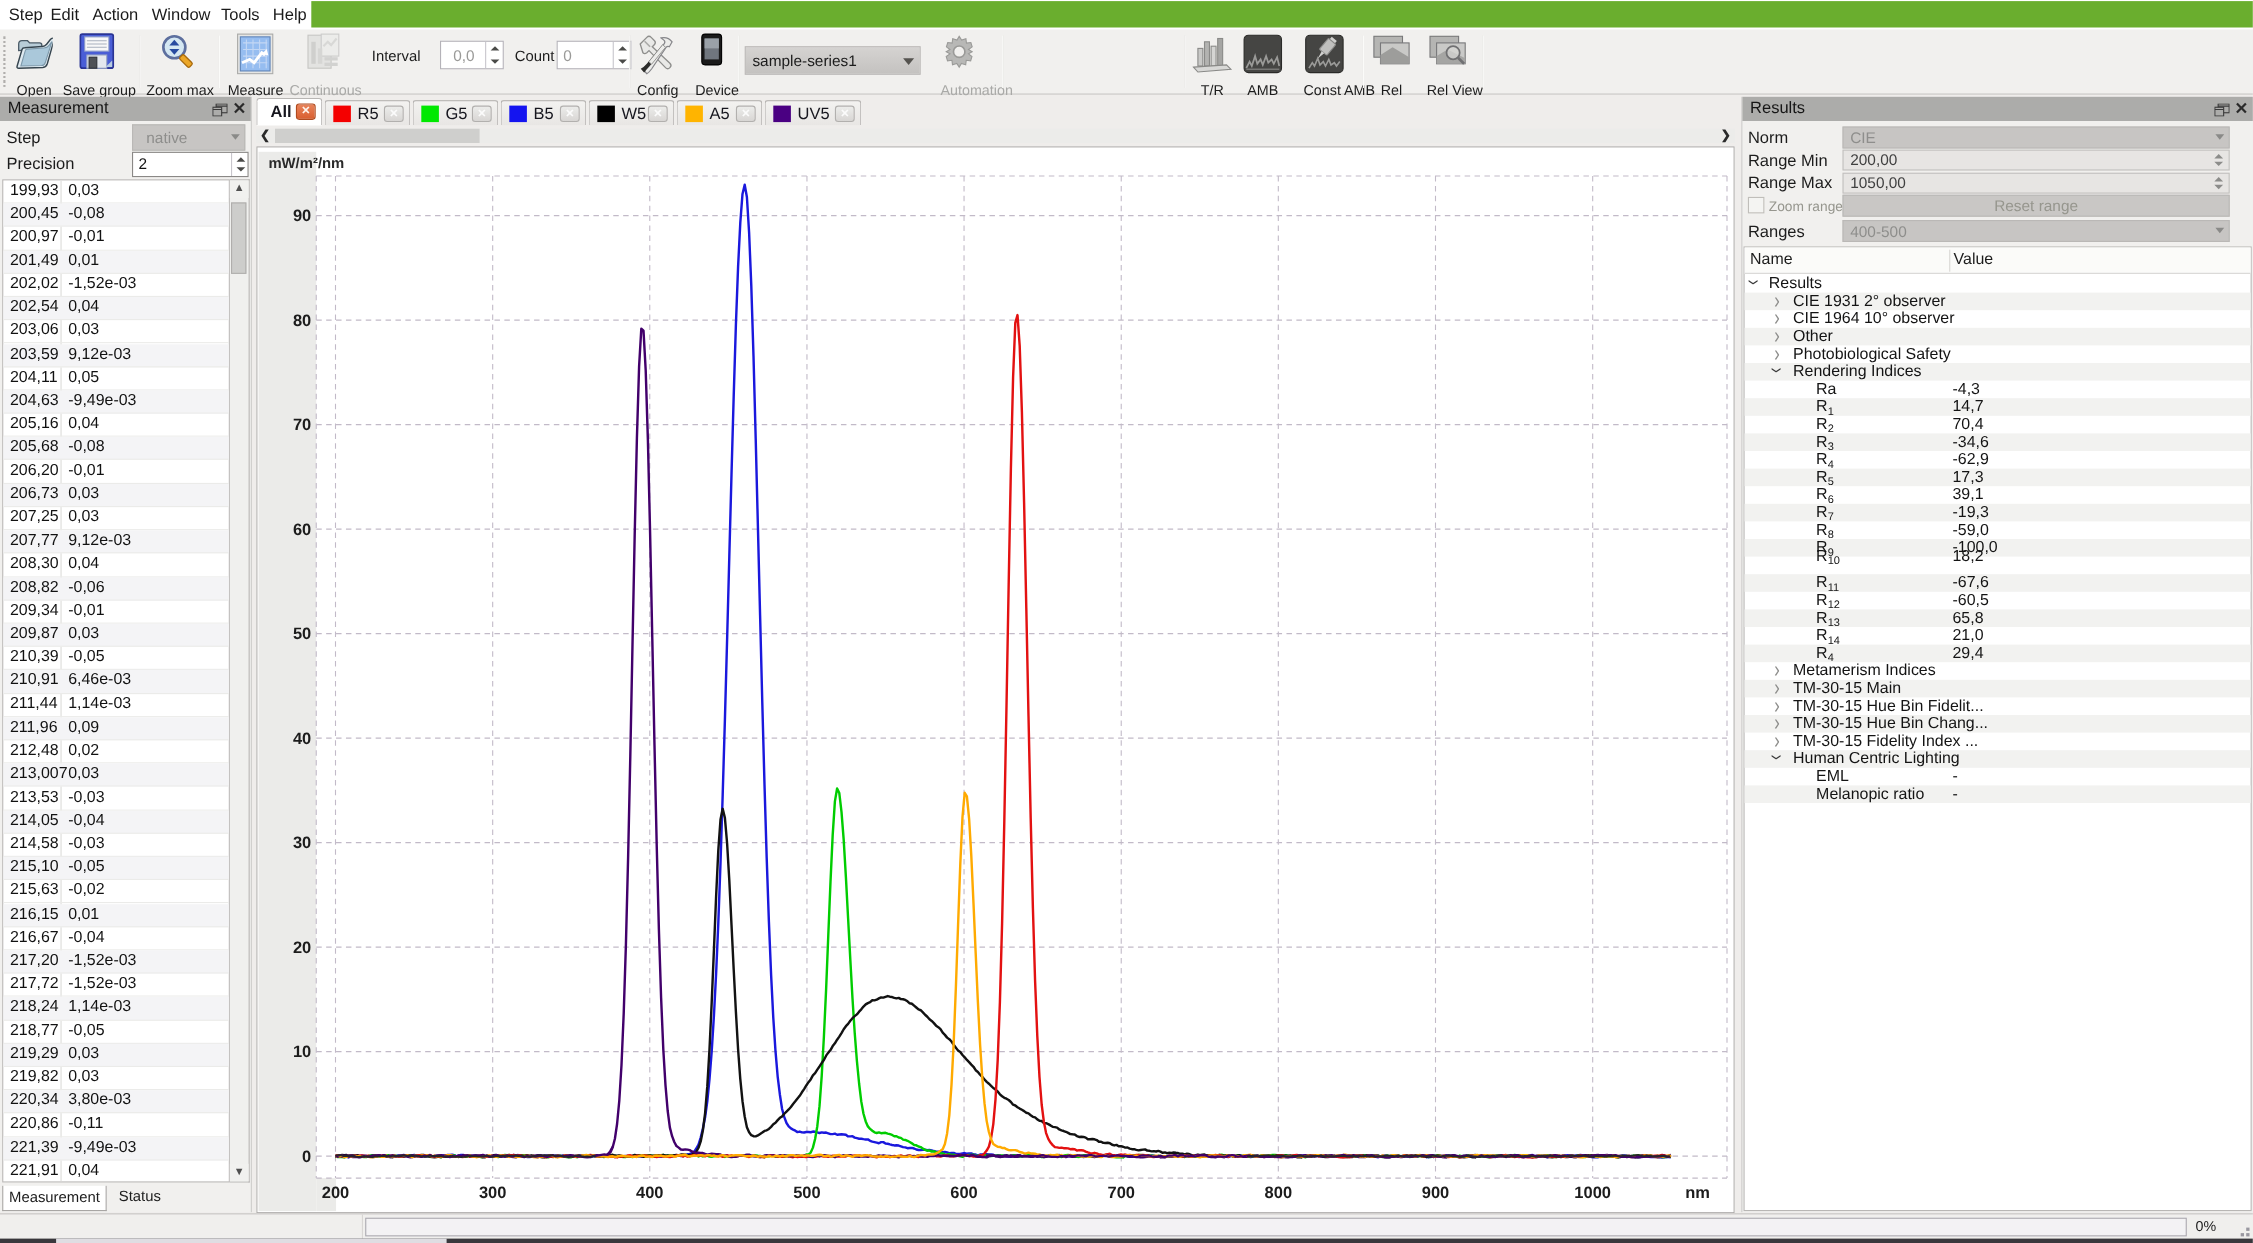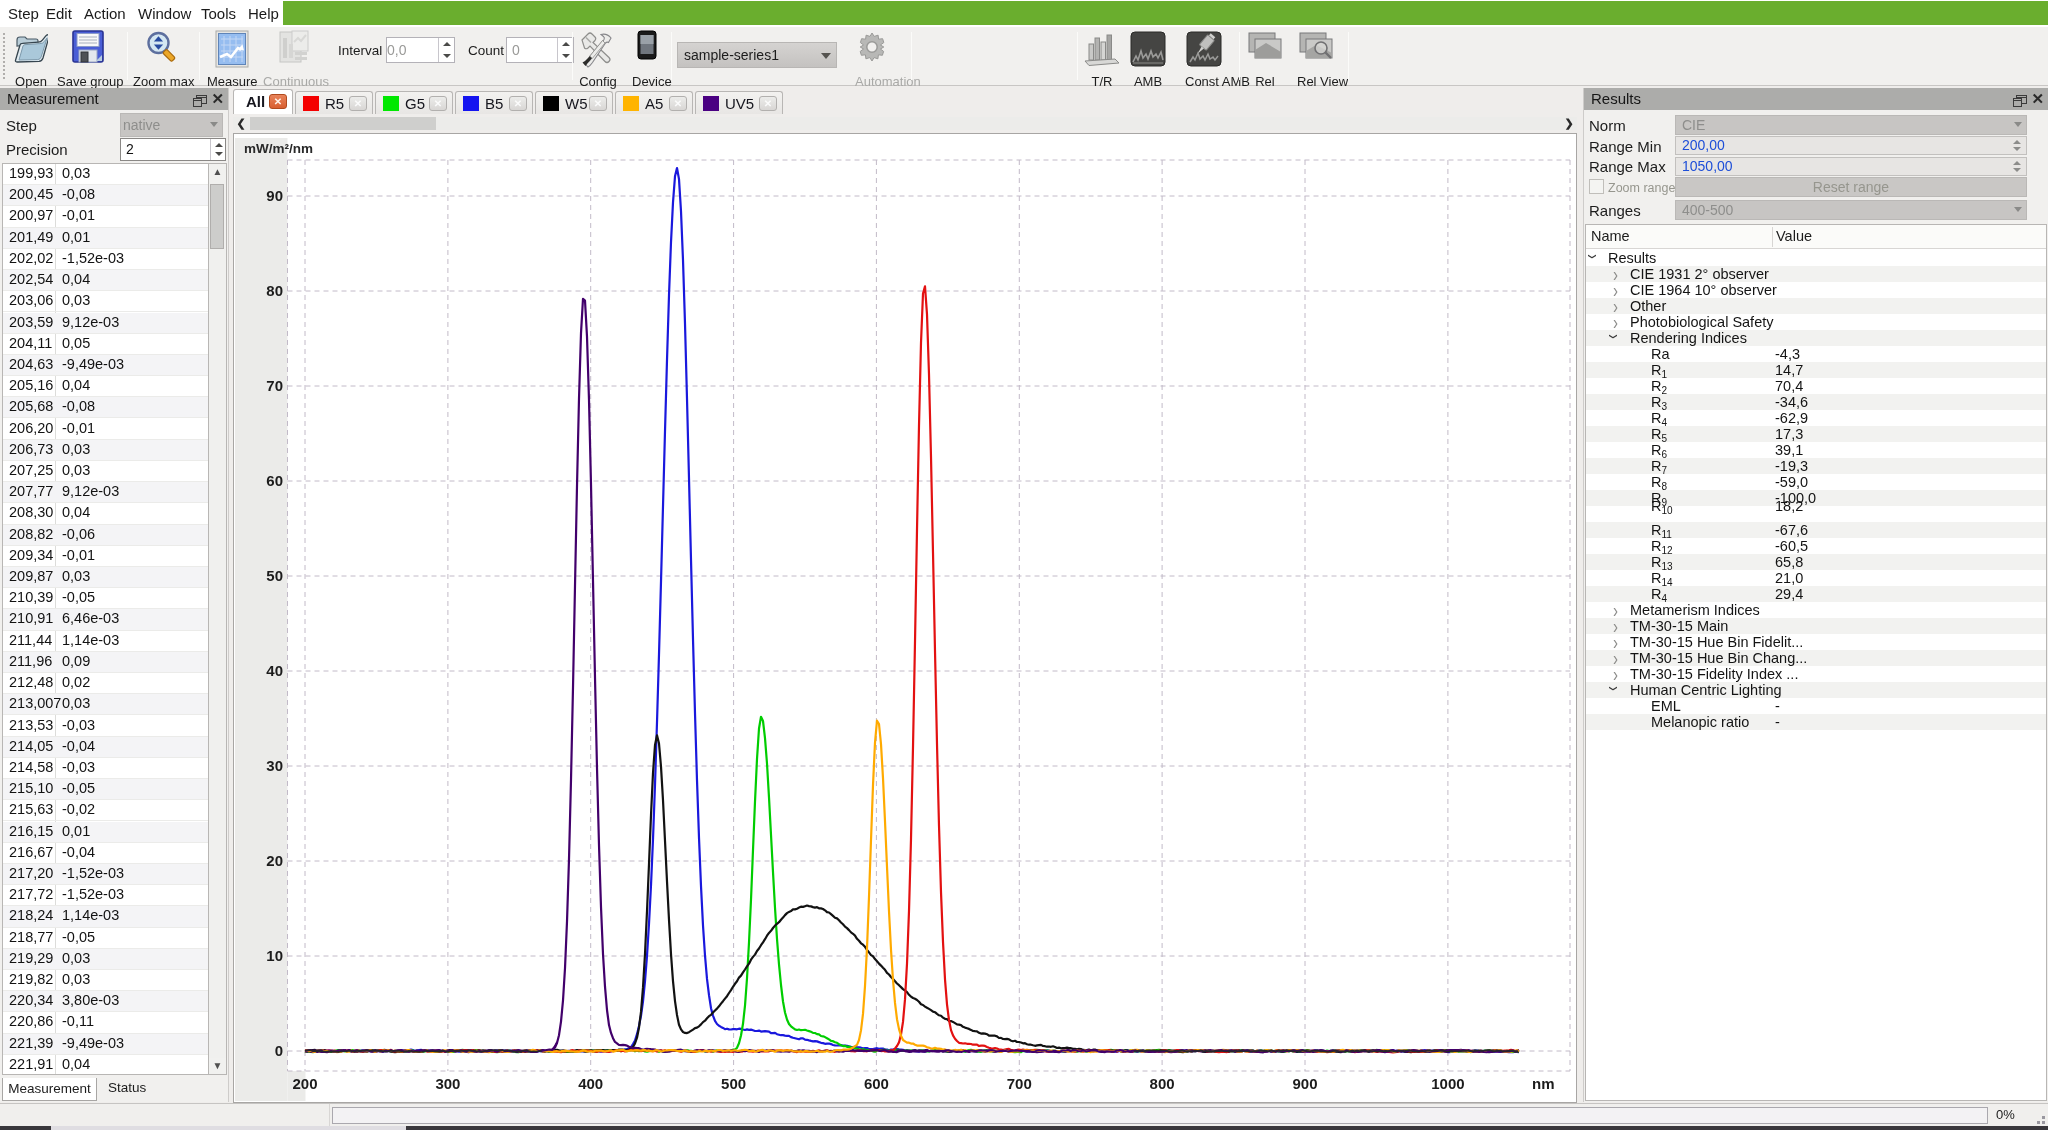--- a/index.html
+++ b/index.html
@@ -52,21 +52,21 @@
 #hscroll { position:absolute; left:233px; top:117px; width:1344px; height:13px; background:#ececea; }
 #hscroll .lar,#hscroll .rar { position:absolute; top:0; width:14px; height:13px; color:#2a2a2a; font-size:11px; text-align:center; line-height:13px; font-weight:bold; }
 #hscroll .lar { left:1px; }
 #hscroll .rar { right:1px; }
 #hthumb { position:absolute; left:17px; top:0px; width:186px; height:13px; background:#cfcfcd; }
 #chartbox { position:absolute; left:233px; top:133px; }
 .axl { font:bold 15px "Liberation Sans"; fill:#1c1c1c; }
 .axt { font:bold 13.5px "Liberation Sans"; fill:#2a2a2a; }
 
 #rpanel { left:1583px; top:88px; width:465px; height:1014px; border-left:1px solid #ceccca; }
-.dis-spin { position:absolute; background:#e7e5e3; border:1px solid #c2c0be; color:#1d4ed8; font-size:14px; }
+.dis-spin { position:absolute; background:#e7e5e3; border:1px solid #c2c0be; color:#404040; font-size:14px; }
 .dspin { position:absolute; right:1px; top:1px; bottom:1px; width:15px; }
 .dspin i { position:absolute; left:3px; width:0; height:0; border-left:4.5px solid transparent; border-right:4.5px solid transparent; }
 .dspin .up { top:2px; border-bottom:4.5px solid #8c8c8a; }
 .dspin .dn { bottom:2px; border-top:4.5px solid #8c8c8a; }
 #resetbtn { position:absolute; left:91px; top:89px; width:352px; height:20px; background:#c9c7c5; border:1px solid #bab8b6; color:#96968e; font-size:14px; text-align:center; line-height:19px; }
 #lockbox { position:absolute; left:5px; top:91px; width:15px; height:15px; background:#f4f4f2; border:1px solid #c0beba; }
 #rtree { position:absolute; left:1px; top:136px; width:462px; height:877px; background:#ffffff; border:1px solid #b8b6b4; font-size:14.5px; }
 #rtree .hdr { position:absolute; left:0; top:0; width:100%; height:24px; background:#fbfbf9; border-bottom:1px solid #d8d6d4; color:#1c1c1c; }
 #rtree .hline { position:absolute; left:186px; top:2px; width:1px; height:20px; background:#d8d6d4; }
 #rtrows { position:absolute; left:0; top:25px; width:100%; }
@@ -138,21 +138,21 @@
   <div class="tbi" style="left:261px;width:70px"><svg width="36" height="36" viewBox="0 0 36 36">
         <rect x="2" y="2" width="21" height="30" fill="#e3e3e1" stroke="#c6c6c4"></rect>
         <rect x="14" y="1" width="16" height="20" fill="#ececea" stroke="#cccccb"></rect>
         <path d="M16 12 l4-4 3 3 5-6" stroke="#d8d8d6" stroke-width="2" fill="none"></path>
         <rect x="5" y="8" width="4" height="20" fill="#cfcfcd"></rect>
         <rect x="11" y="14" width="4" height="14" fill="#d6d6d4"></rect>
         <rect x="17" y="22" width="12" height="3" fill="#d2d2d0"></rect>
         <rect x="17" y="27" width="12" height="3" fill="#d2d2d0"></rect>
       </svg><div class="tbl gray" style="top:44px">Continuous</div></div>
   <span class="fieldlab" style="left:338px;top:16px">Interval</span>
-  <div class="field" style="left:386px;top:10px;width:69px;height:26px;line-height:24px;padding-left:0">0,0
+  <div class="field" style="left:400px;top:10px;width:58px;height:26px;line-height:24px;padding-left:11px">0,0
     <span class="spinner">
         <i class="up"></i>
         <i class="dn"></i>
       </span></div>
   <span class="fieldlab" style="left:468px;top:16px">Count</span>
   <div class="field" style="left:506px;top:10px;width:68px;height:26px;line-height:24px;padding-left:5px">0
     <span class="spinner">
         <i class="up"></i>
         <i class="dn"></i>
       </span></div>
@@ -220,21 +220,21 @@
   <div class="ptitle">Measurement
     <span class="ic" style="right:21px"><svg width="14" height="12" viewBox="0 0 14 12">
           <rect x="3.5" y="0.5" width="10" height="8" fill="none" stroke="#3a3a3a"></rect>
           <line x1="3.5" y1="2.5" x2="13.5" y2="2.5" stroke="#3a3a3a"></line>
           <rect x="0.5" y="3.5" width="8" height="8" fill="#acacaa" stroke="#3a3a3a"></rect>
           <line x1="0.5" y1="5.5" x2="8.5" y2="5.5" stroke="#3a3a3a"></line>
         </svg></span>
     <span class="x" style="right:4px">✕</span>
   </div>
   <span class="frow" style="left:6px;top:29px">Step</span>
-  <div class="dis-combo" style="left:120px;top:25px;width:103px;height:24px;line-height:23px;padding-left:2px">native<span class="arr"></span></div>
+  <div class="dis-combo" style="left:120px;top:25px;width:103px;height:24px;line-height:23px;padding-left:12px">native<span class="arr"></span></div>
   <span class="frow" style="left:6px;top:53px">Precision</span>
   <div class="field" style="left:120px;top:50px;width:106px;height:23px;line-height:21px;padding-left:5px;color:#121212;border-color:#8a8886">2
     <span class="spinner" style="width:15px">
         <i class="up" style="border-left-width:4px;border-right-width:4px;border-bottom-width:4.5px"></i>
         <i class="dn" style="border-left-width:4px;border-right-width:4px;border-top-width:4.5px"></i>
       </span></div>
   <div id="mtable">
     <div class="vline"></div>
 <div style="top:0.0px">
         <span class="c1">199,93</span>

